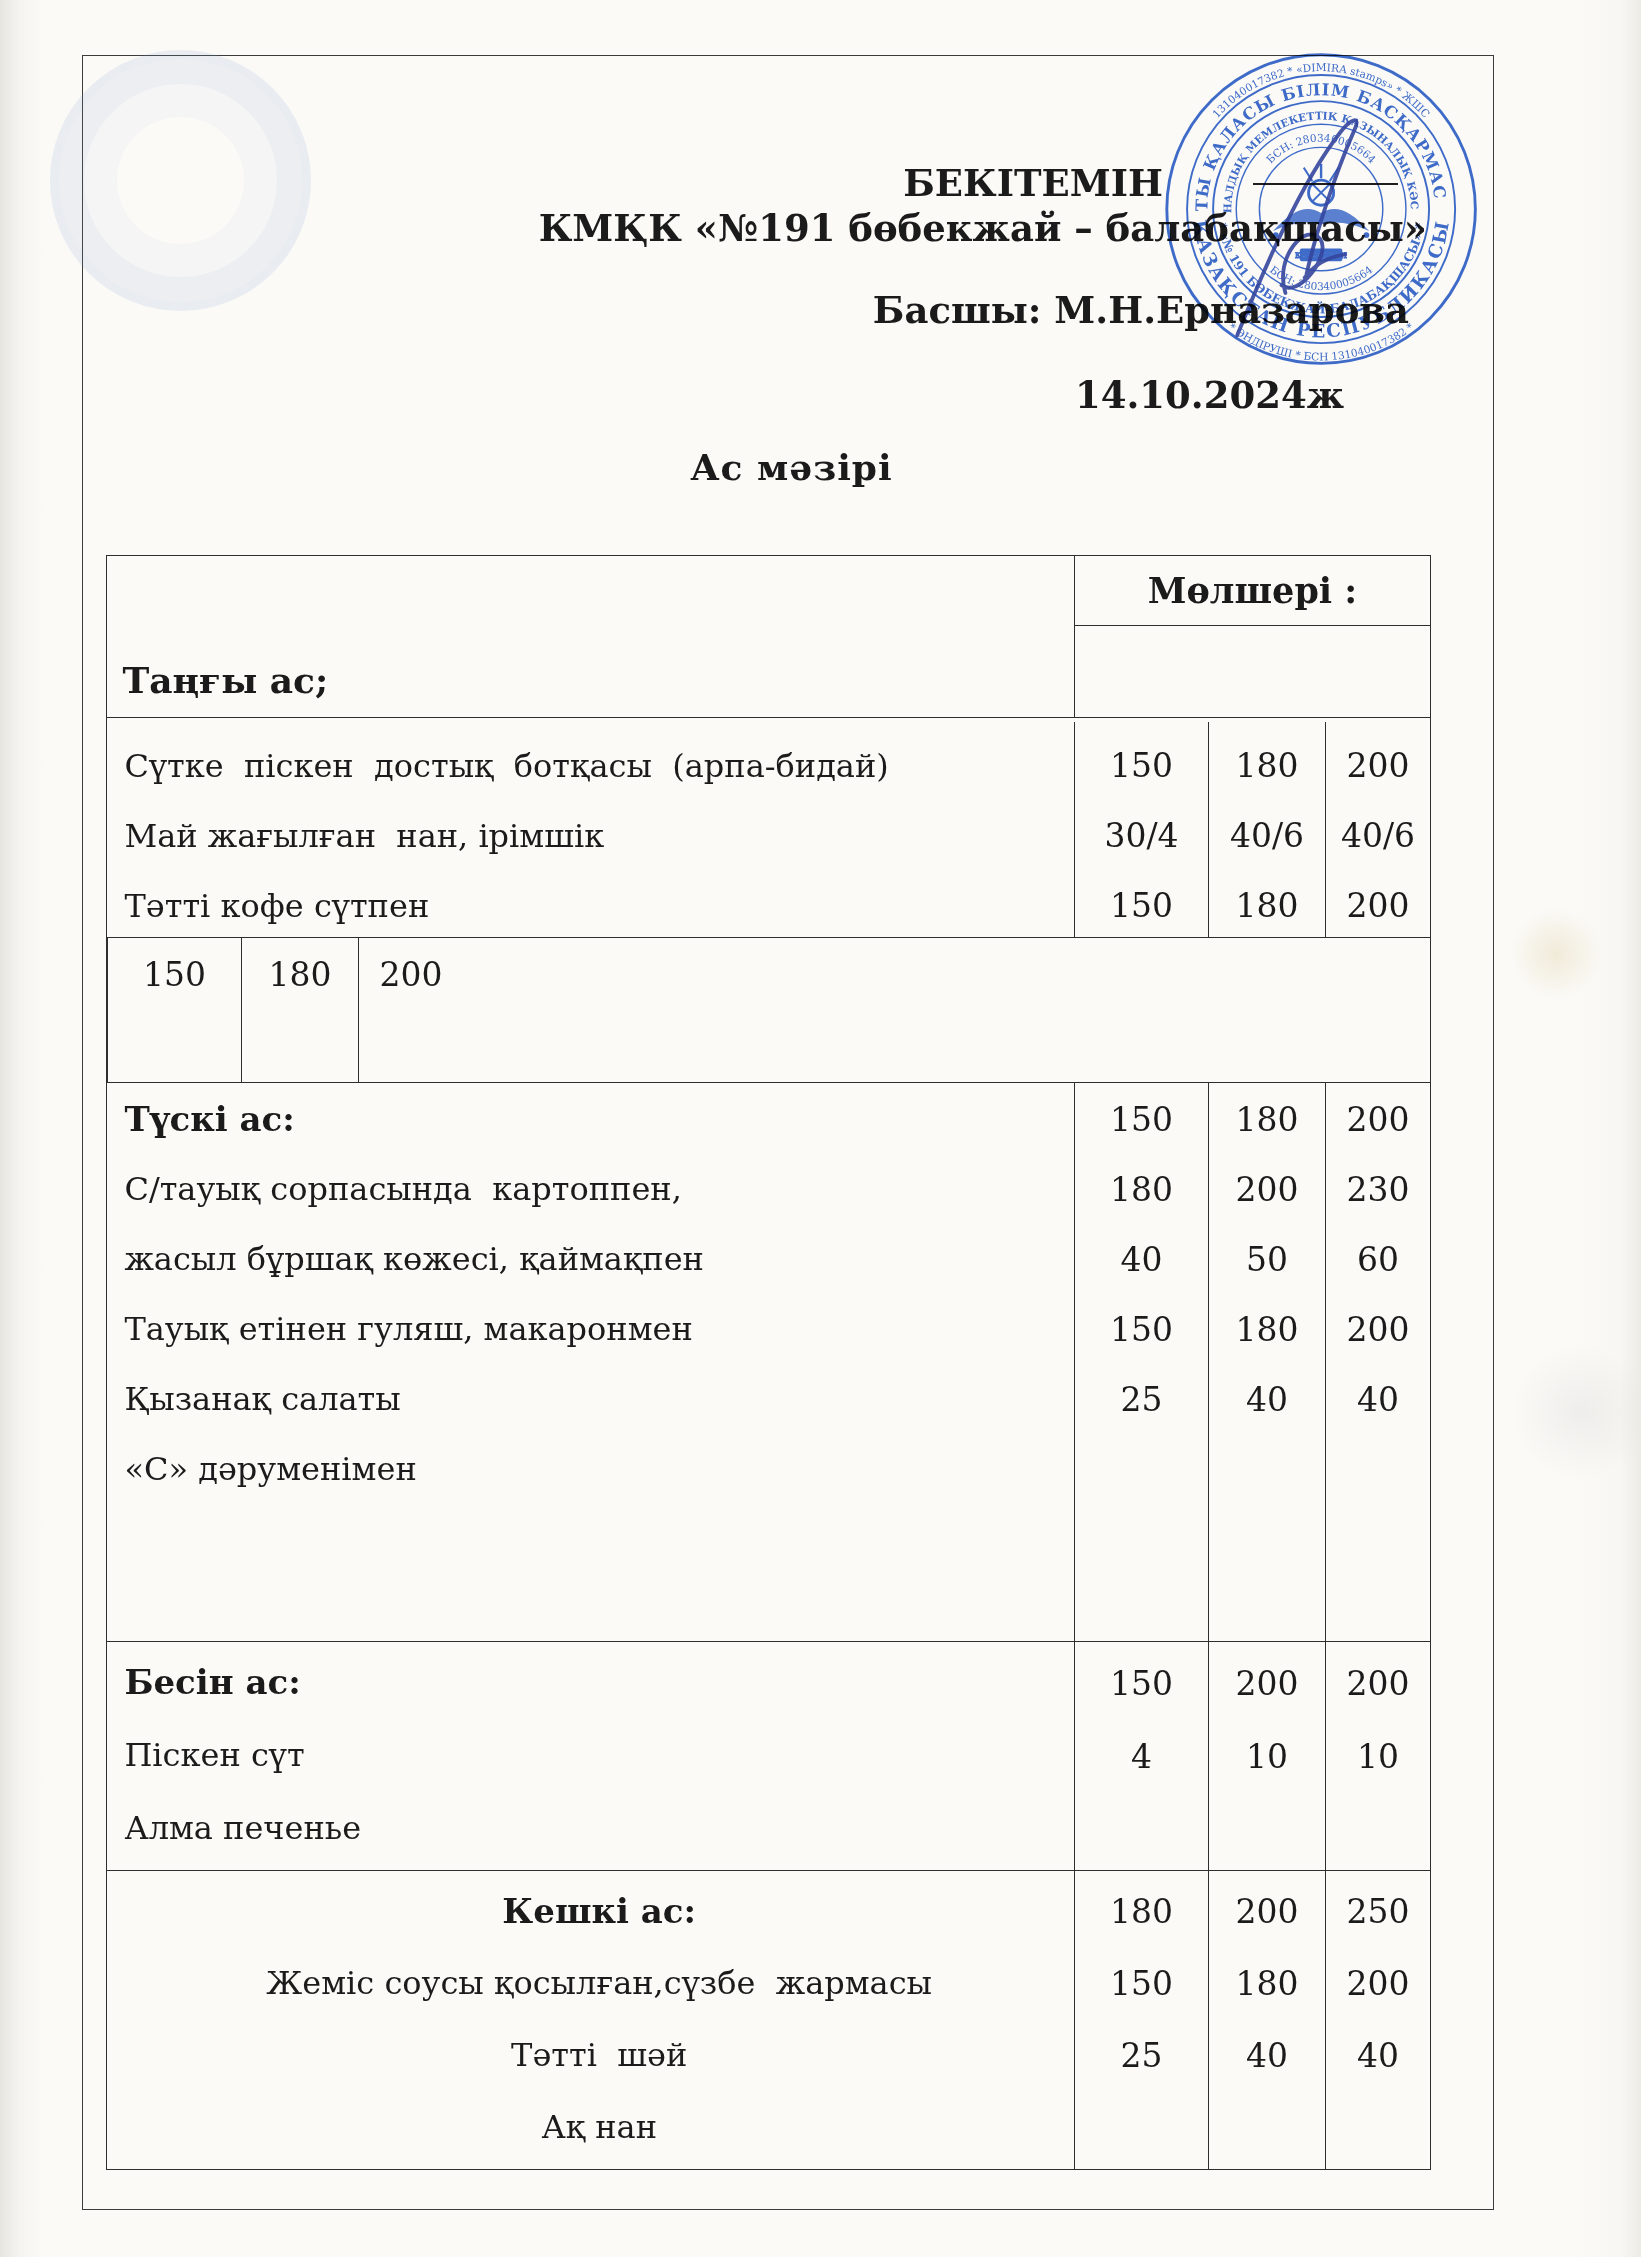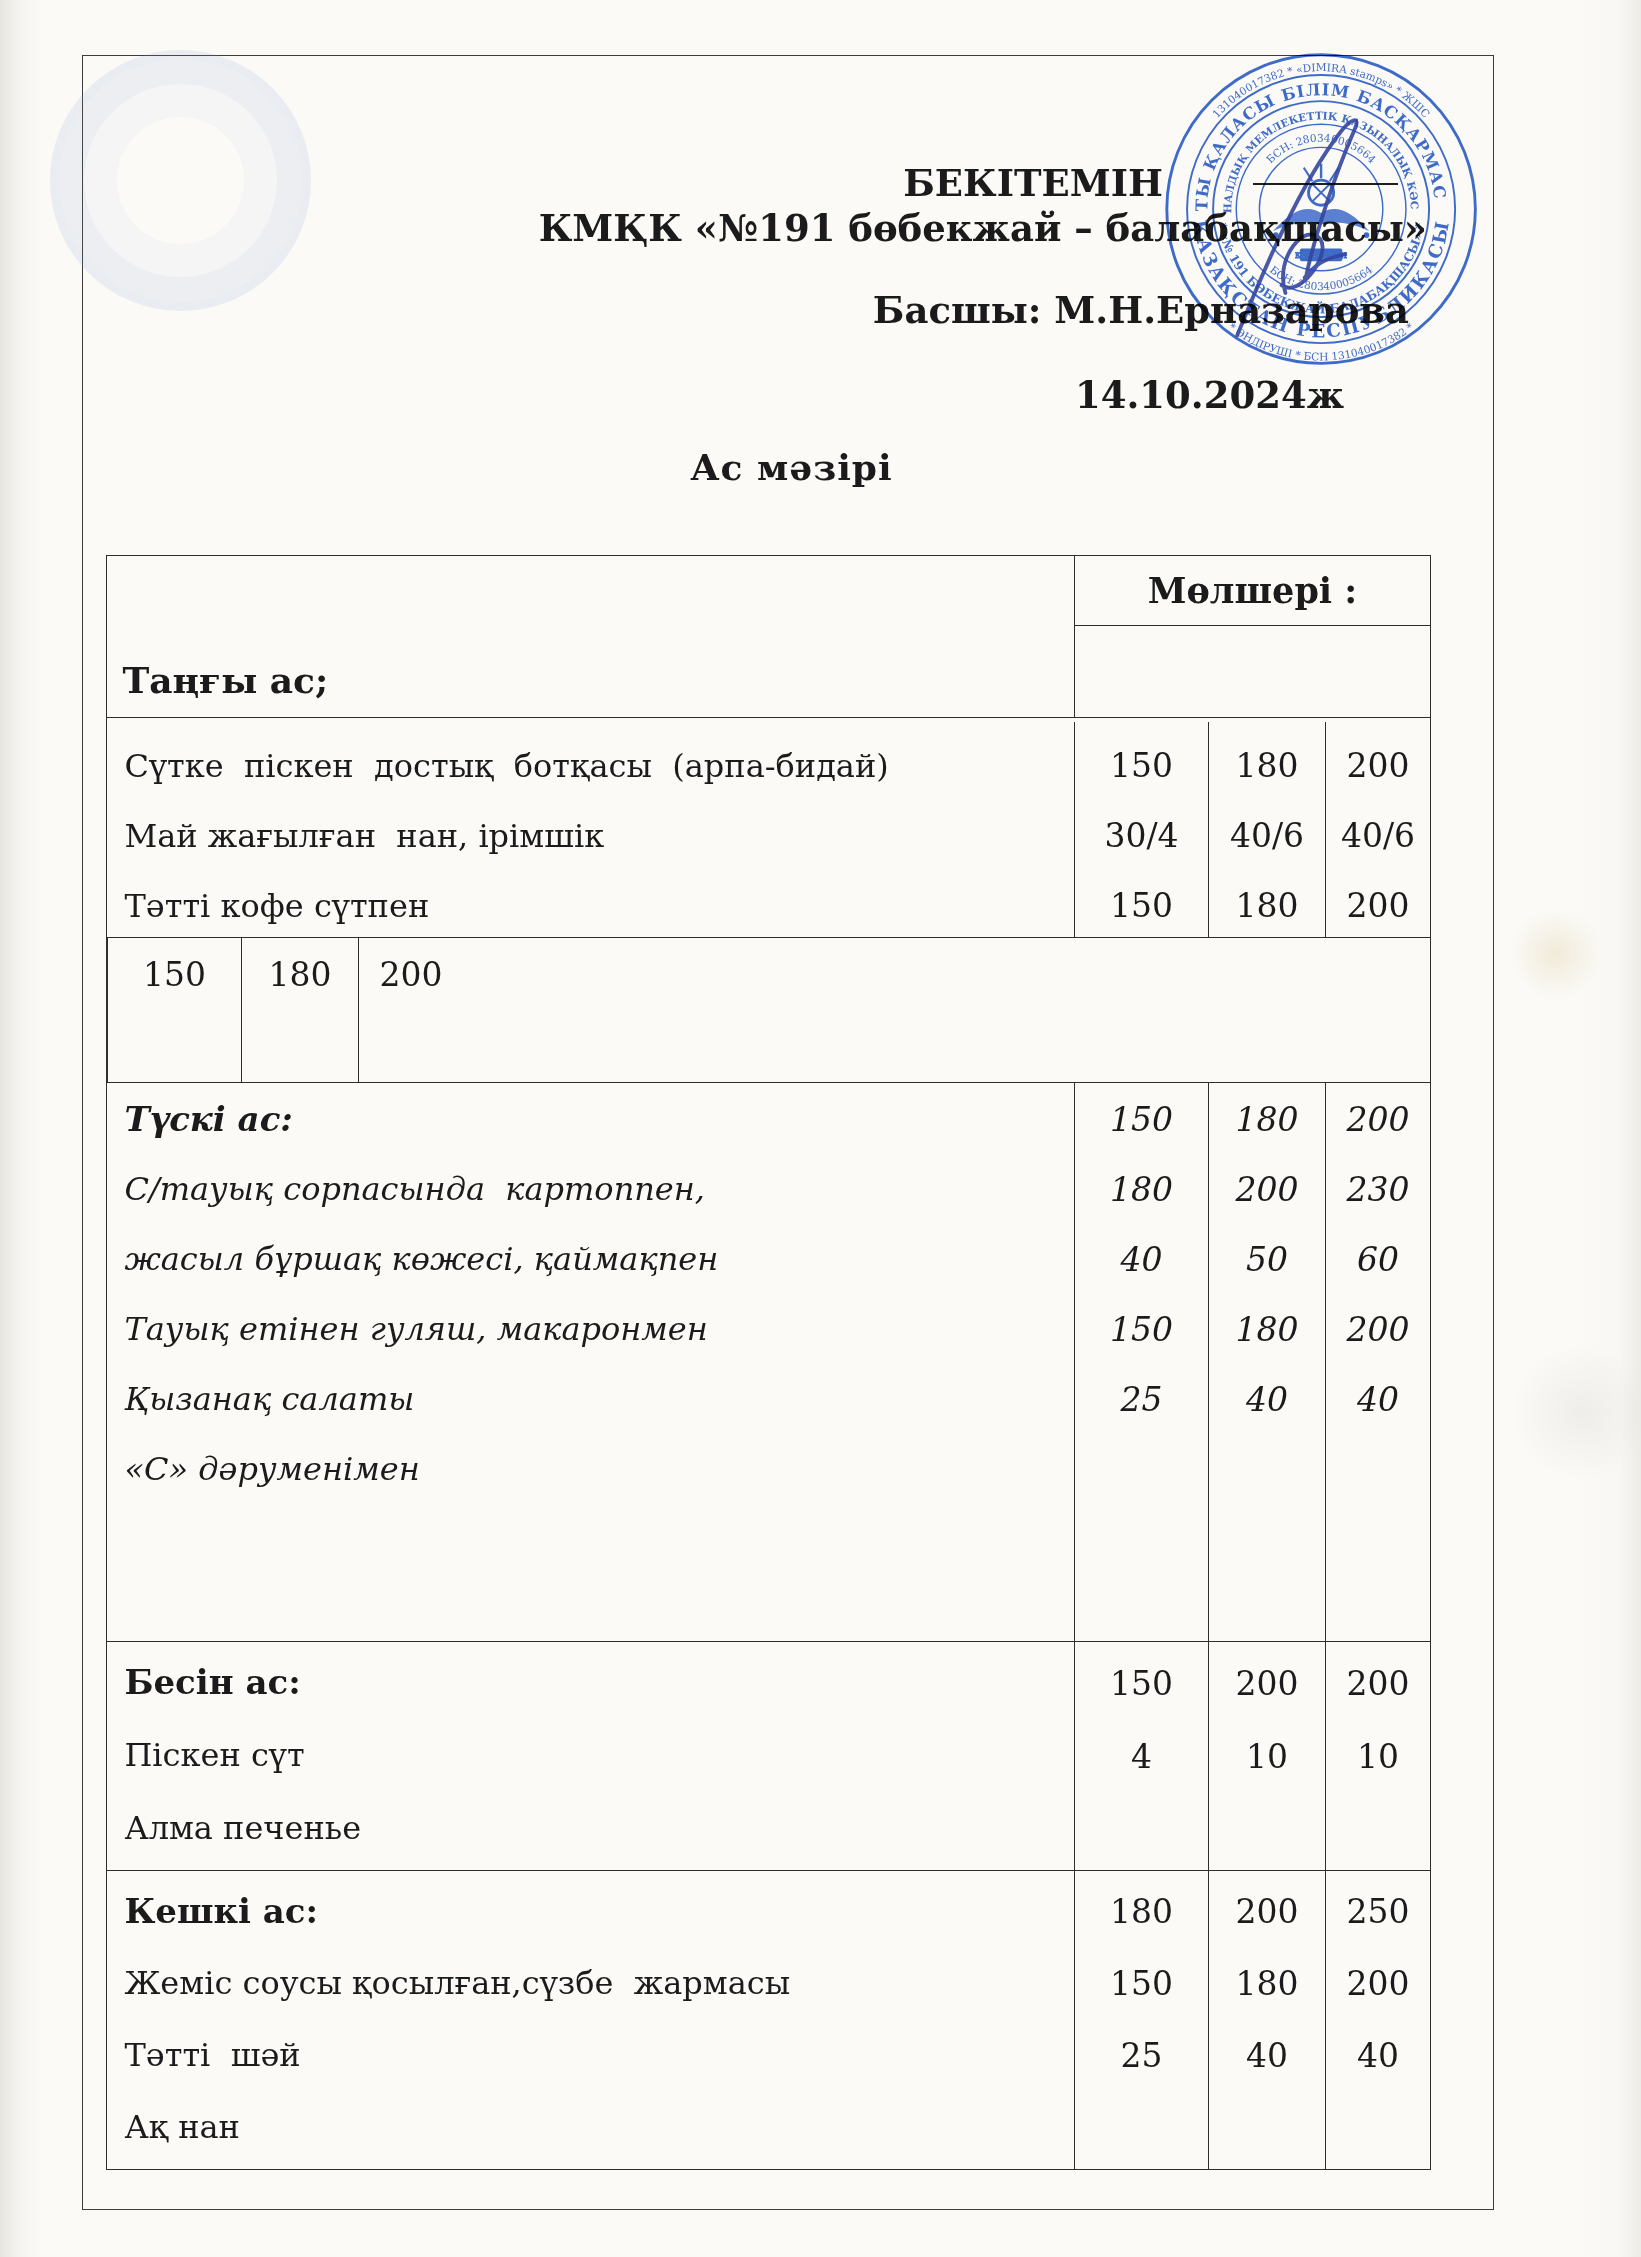--- a/index.html
+++ b/index.html
@@ -43,26 +43,26 @@
   .th-ages{flex:1;display:flex;}
   .th-age{box-sizing:border-box;padding:11.6px 0 0 7.7px;font-size:33px;}
   .th-age.a1{width:134px;}
   .th-age.a2{width:117px;border-left:1.9px solid #2e2e2e;}
   .th-age.a3{width:105px;border-left:1.9px solid #2e2e2e;}
   .sect{display:flex;border-top:1.9px solid #2e2e2e;box-sizing:border-box;}
   .s1{height:220px;line-height:70px;padding-top:4px;}
   .s1 .lines{padding-top:9.7px;}
   .s2{height:145px;line-height:64px;}
   .s2 .lines{padding-top:3.9px;}
-  .s3{height:560px;line-height:70px;font-style:italic;}
+  .s3{height:560px;line-height:70px;}
   .s3 .lines{padding-top:1.9px;}
   .s4{height:230px;line-height:73px;}
   .s4 .lines{padding-top:3.9px;}
   .s5{height:299px;line-height:72px;}
-  .s5 .lines{padding-top:3.9px;}
+  .s5 .lines{padding-top:3.9px;text-align:center;}
   .names{flex:1;padding-left:17.4px;box-sizing:border-box;}
   .names div{white-space:pre-wrap;}
   .hline{font-weight:bold;font-size:34px;}
   .nline{font-size:32px;}
   .vcol{box-sizing:border-box;border-left:1.9px solid #2e2e2e;text-align:center;font-size:33px;}
   .vcol.c1{width:134px;}
   .vcol.c2{width:117px;}
   .vcol.c3{width:105px;}
   .vline{min-height:1px;}
   .stamp-text{fill:#3565cd;}

